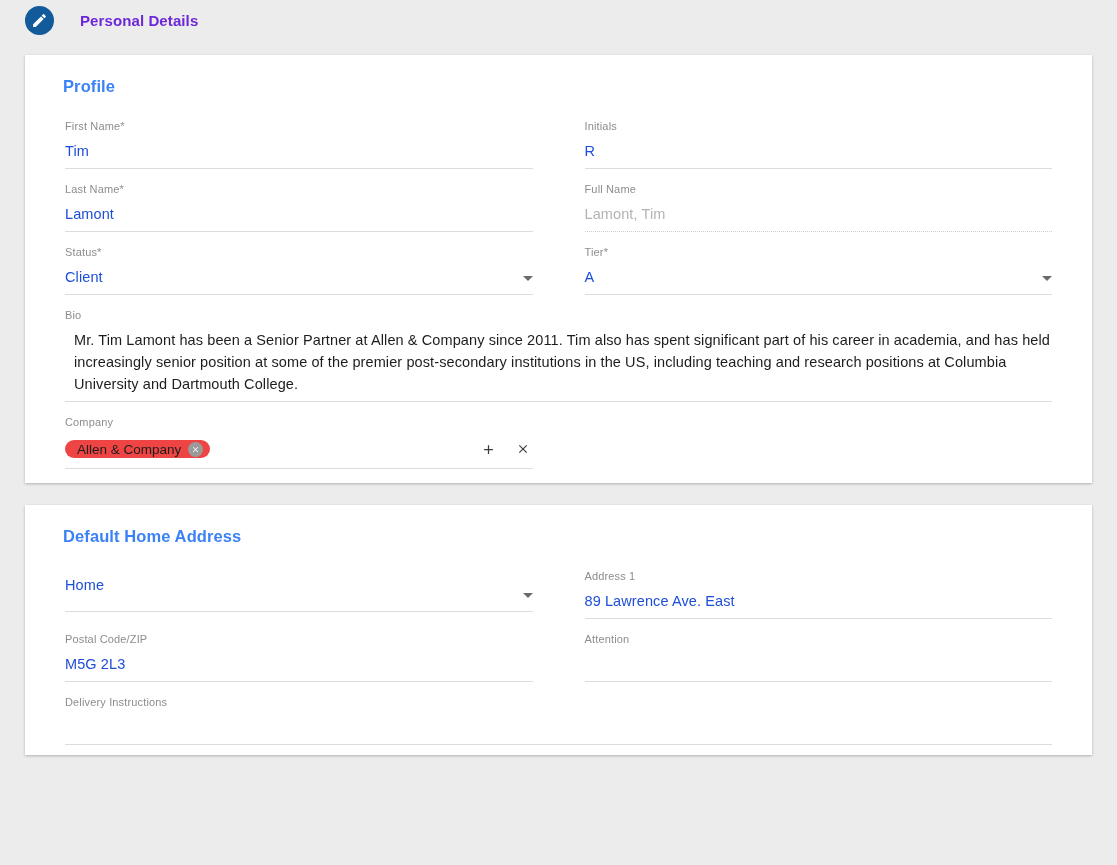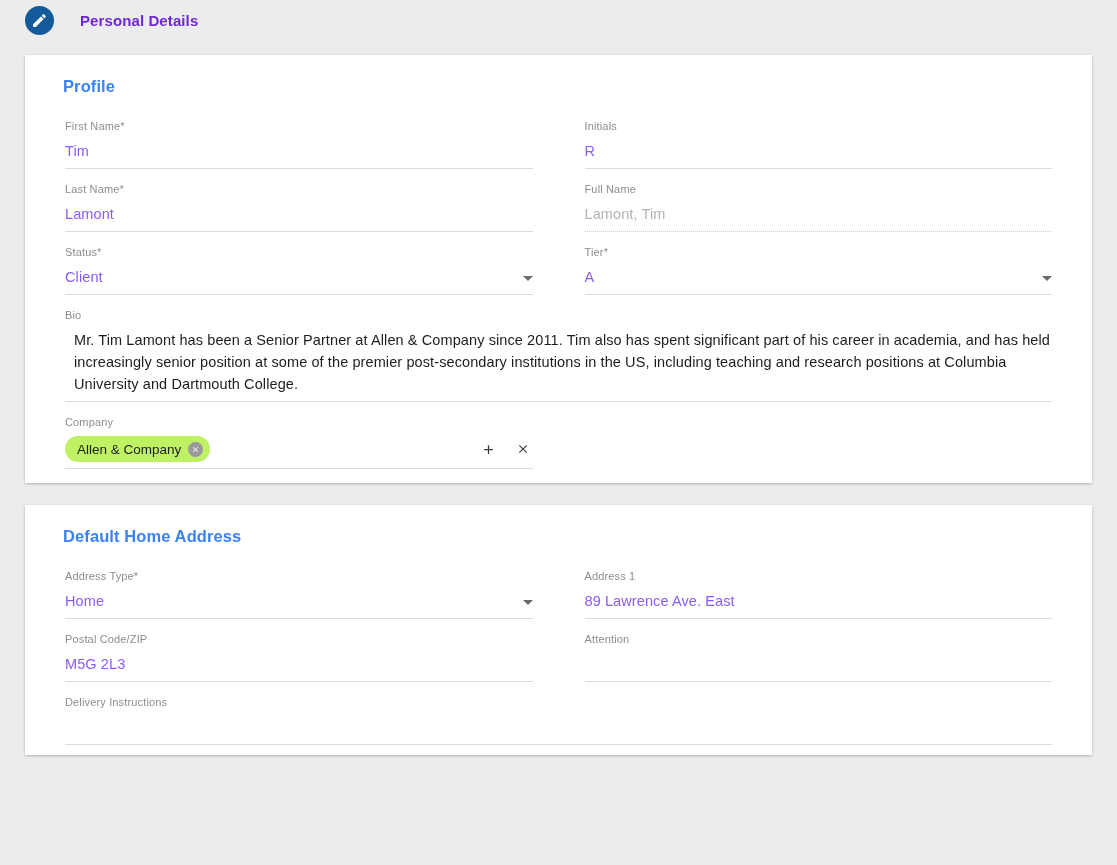--- a/index.html
+++ b/index.html
@@ -59,21 +59,21 @@
   }
   .field.dotted { border-bottom: 1px dotted #cfcfcf; }
   .field.empty  { min-height: 56px; }
 
   .f-label {
     font-size: 11px; color: #8d8d8d;
     line-height: 16px; letter-spacing: .15px;
     white-space: nowrap;
   }
   .f-value {
-    font-size: 14.5px; color: #8b5cf6;
+    font-size: 14.5px; color: #1d4ed8;
     line-height: 22px; margin-top: 6px;
     letter-spacing: .1px;
     min-height: 22px;
   }
   .f-value.muted { color: #b3b3b3; }
   .f-value.blank { color: transparent; }
 
   
   .caret {
     position: absolute; right: 0; bottom: 13px;
@@ -90,22 +90,22 @@
   }
 
   
   .chip-field { position: relative; }
   .chip-row {
     display: flex; align-items: center;
     margin-top: 6px; min-height: 26px;
   }
   .chip {
     display: inline-flex; align-items: center;
-    background: #bef264; border-radius: 14px;
-    height: 26px; padding: 0 7px 0 12px;
+    background: #ef4444; border-radius: 14px;
+    height: 18px; padding: 0 7px 0 12px;
     font-size: 13.5px; color: #1d1d1d;
   }
   .chip-remove {
     width: 15px; height: 15px; border-radius: 50%;
     background: #9a9a9a; margin-left: 7px;
     display: flex; align-items: center; justify-content: center;
     flex: 0 0 auto;
   }
   .chip-actions {
     margin-left: auto; display: flex; align-items: center; gap: 18px;
@@ -220,21 +220,20 @@
     <div class="col"></div>
   </div>
 </div>
 
 <div class="card" id="card-address">
   <div class="card-title">Default Home Address</div>
 
   <div class="row">
     <div class="col">
       <div class="field">
-        <div class="f-label">Address Type*</div>
         <div class="f-value">Home</div>
         <span class="caret"></span>
       </div>
     </div>
     <div class="col">
       <div class="field">
         <div class="f-label">Address 1</div>
         <div class="f-value">89 Lawrence Ave. East</div>
       </div>
     </div>

